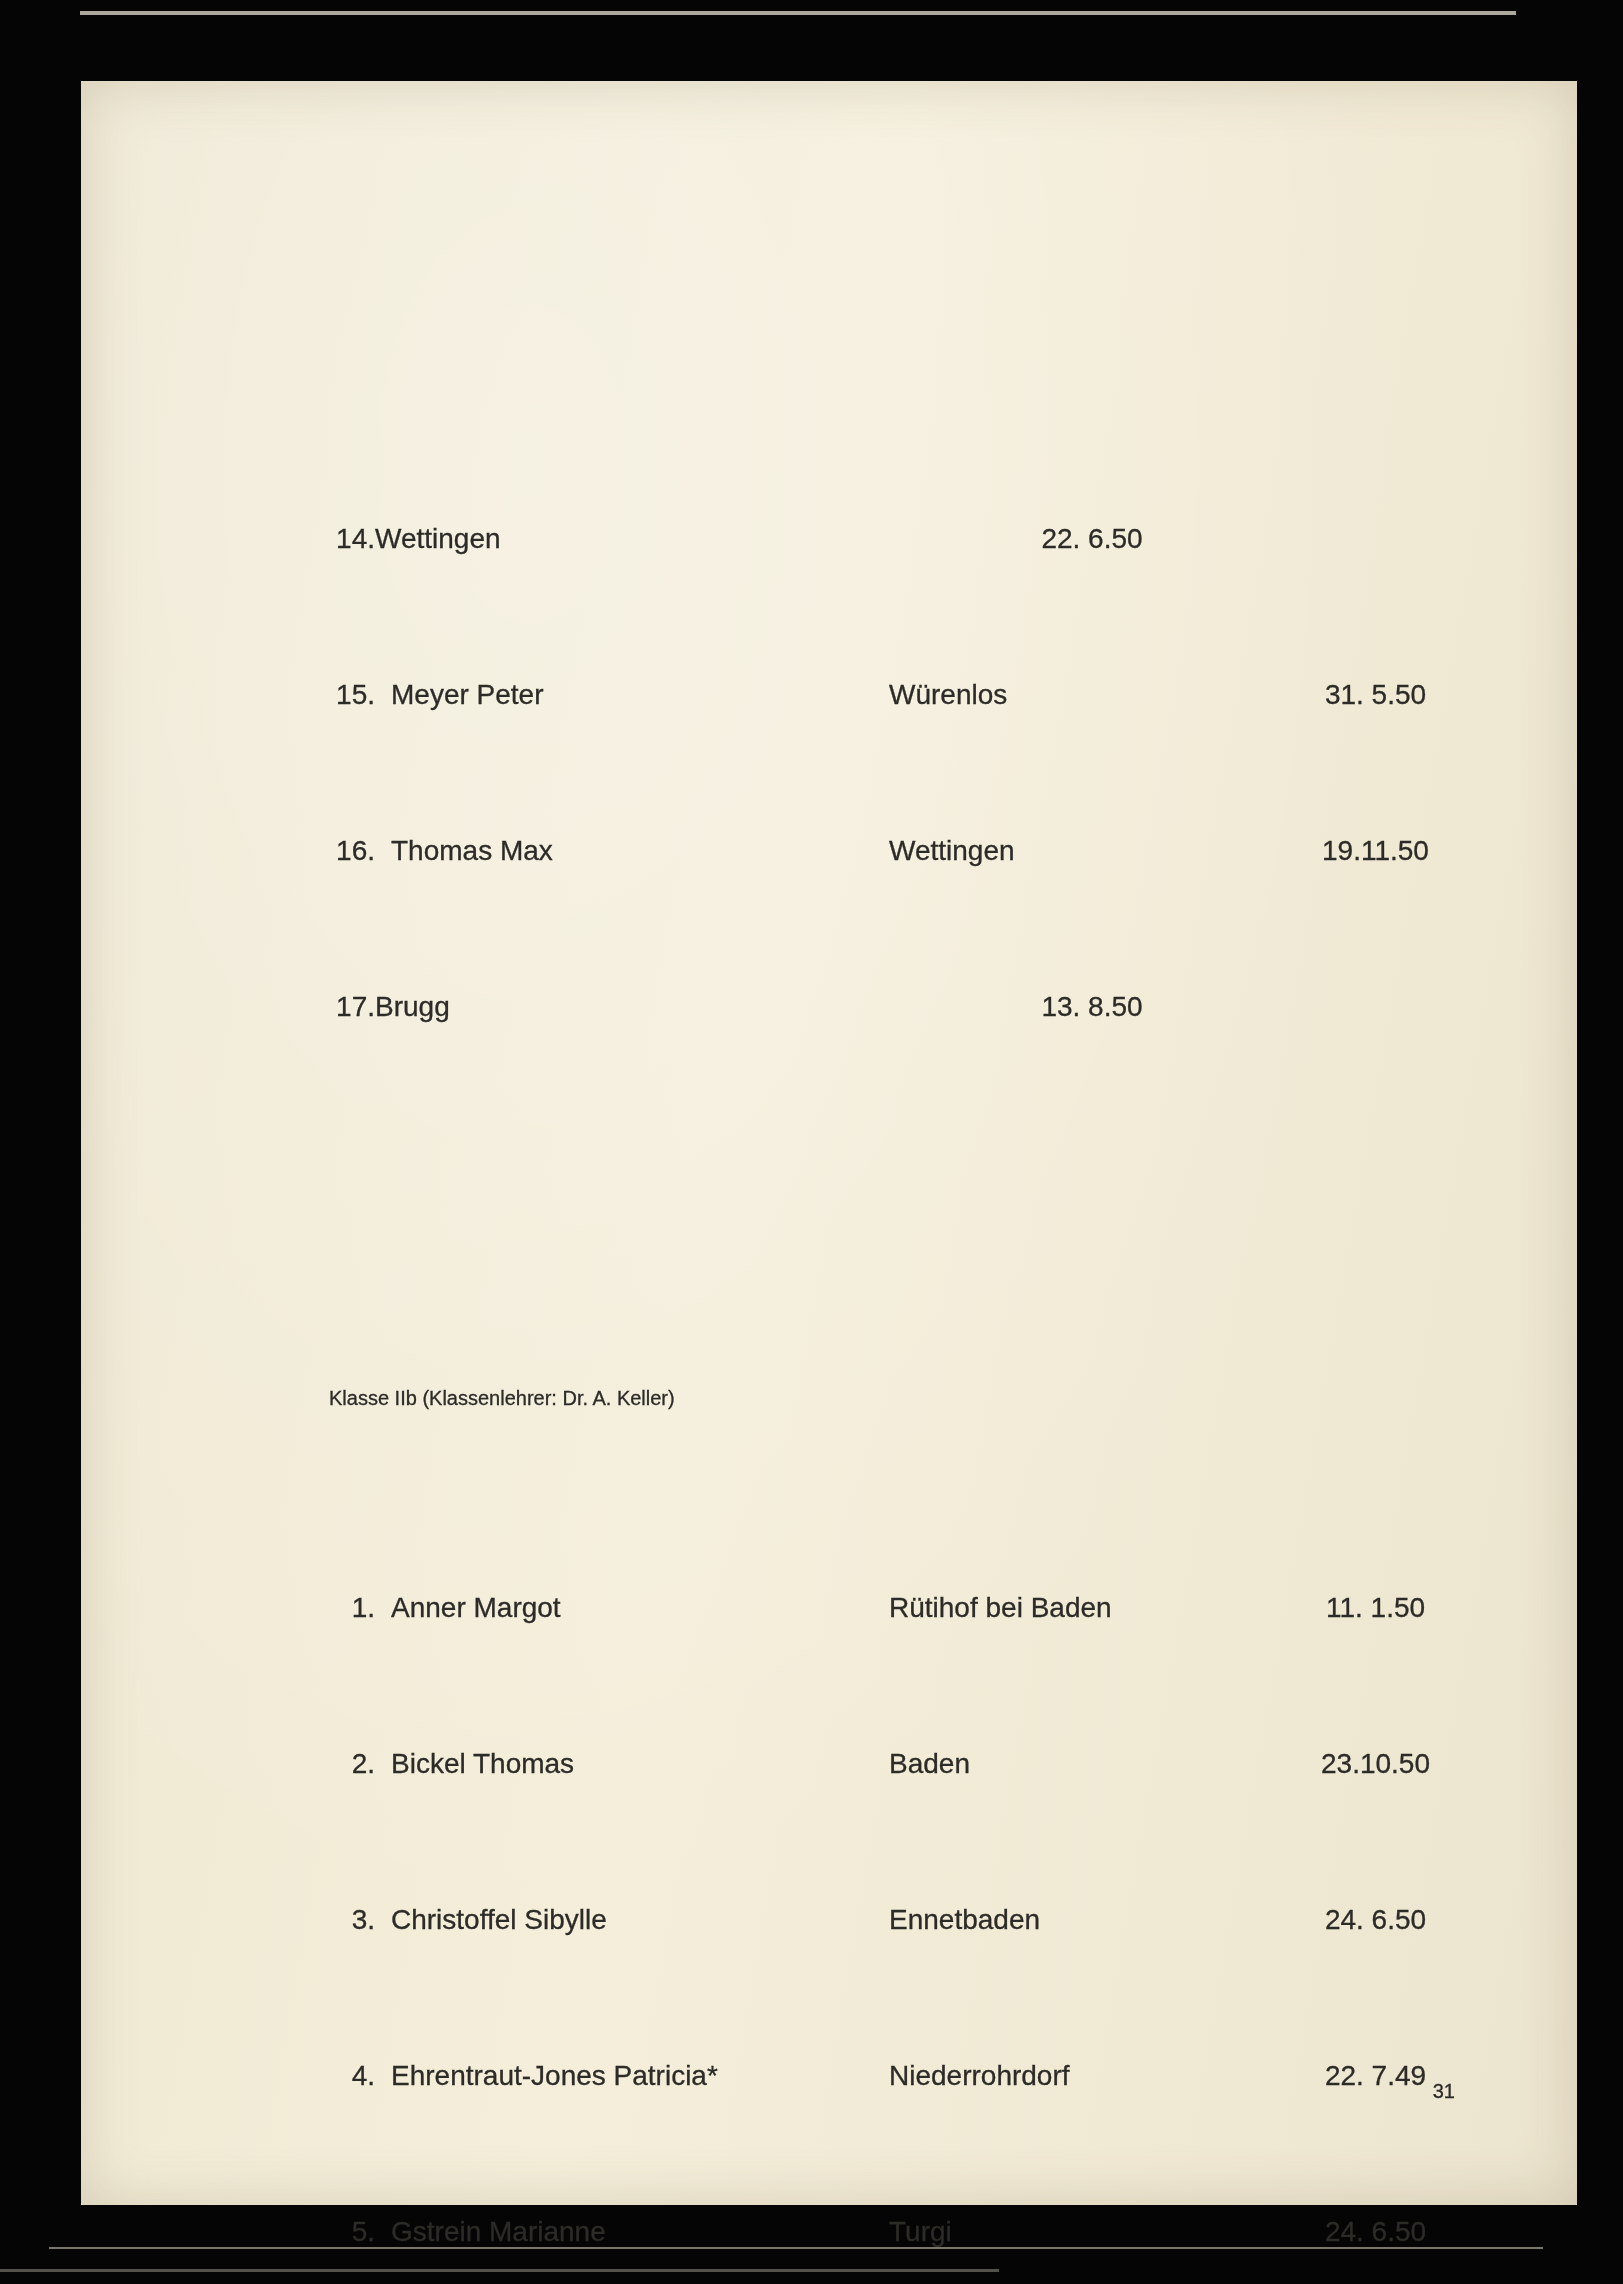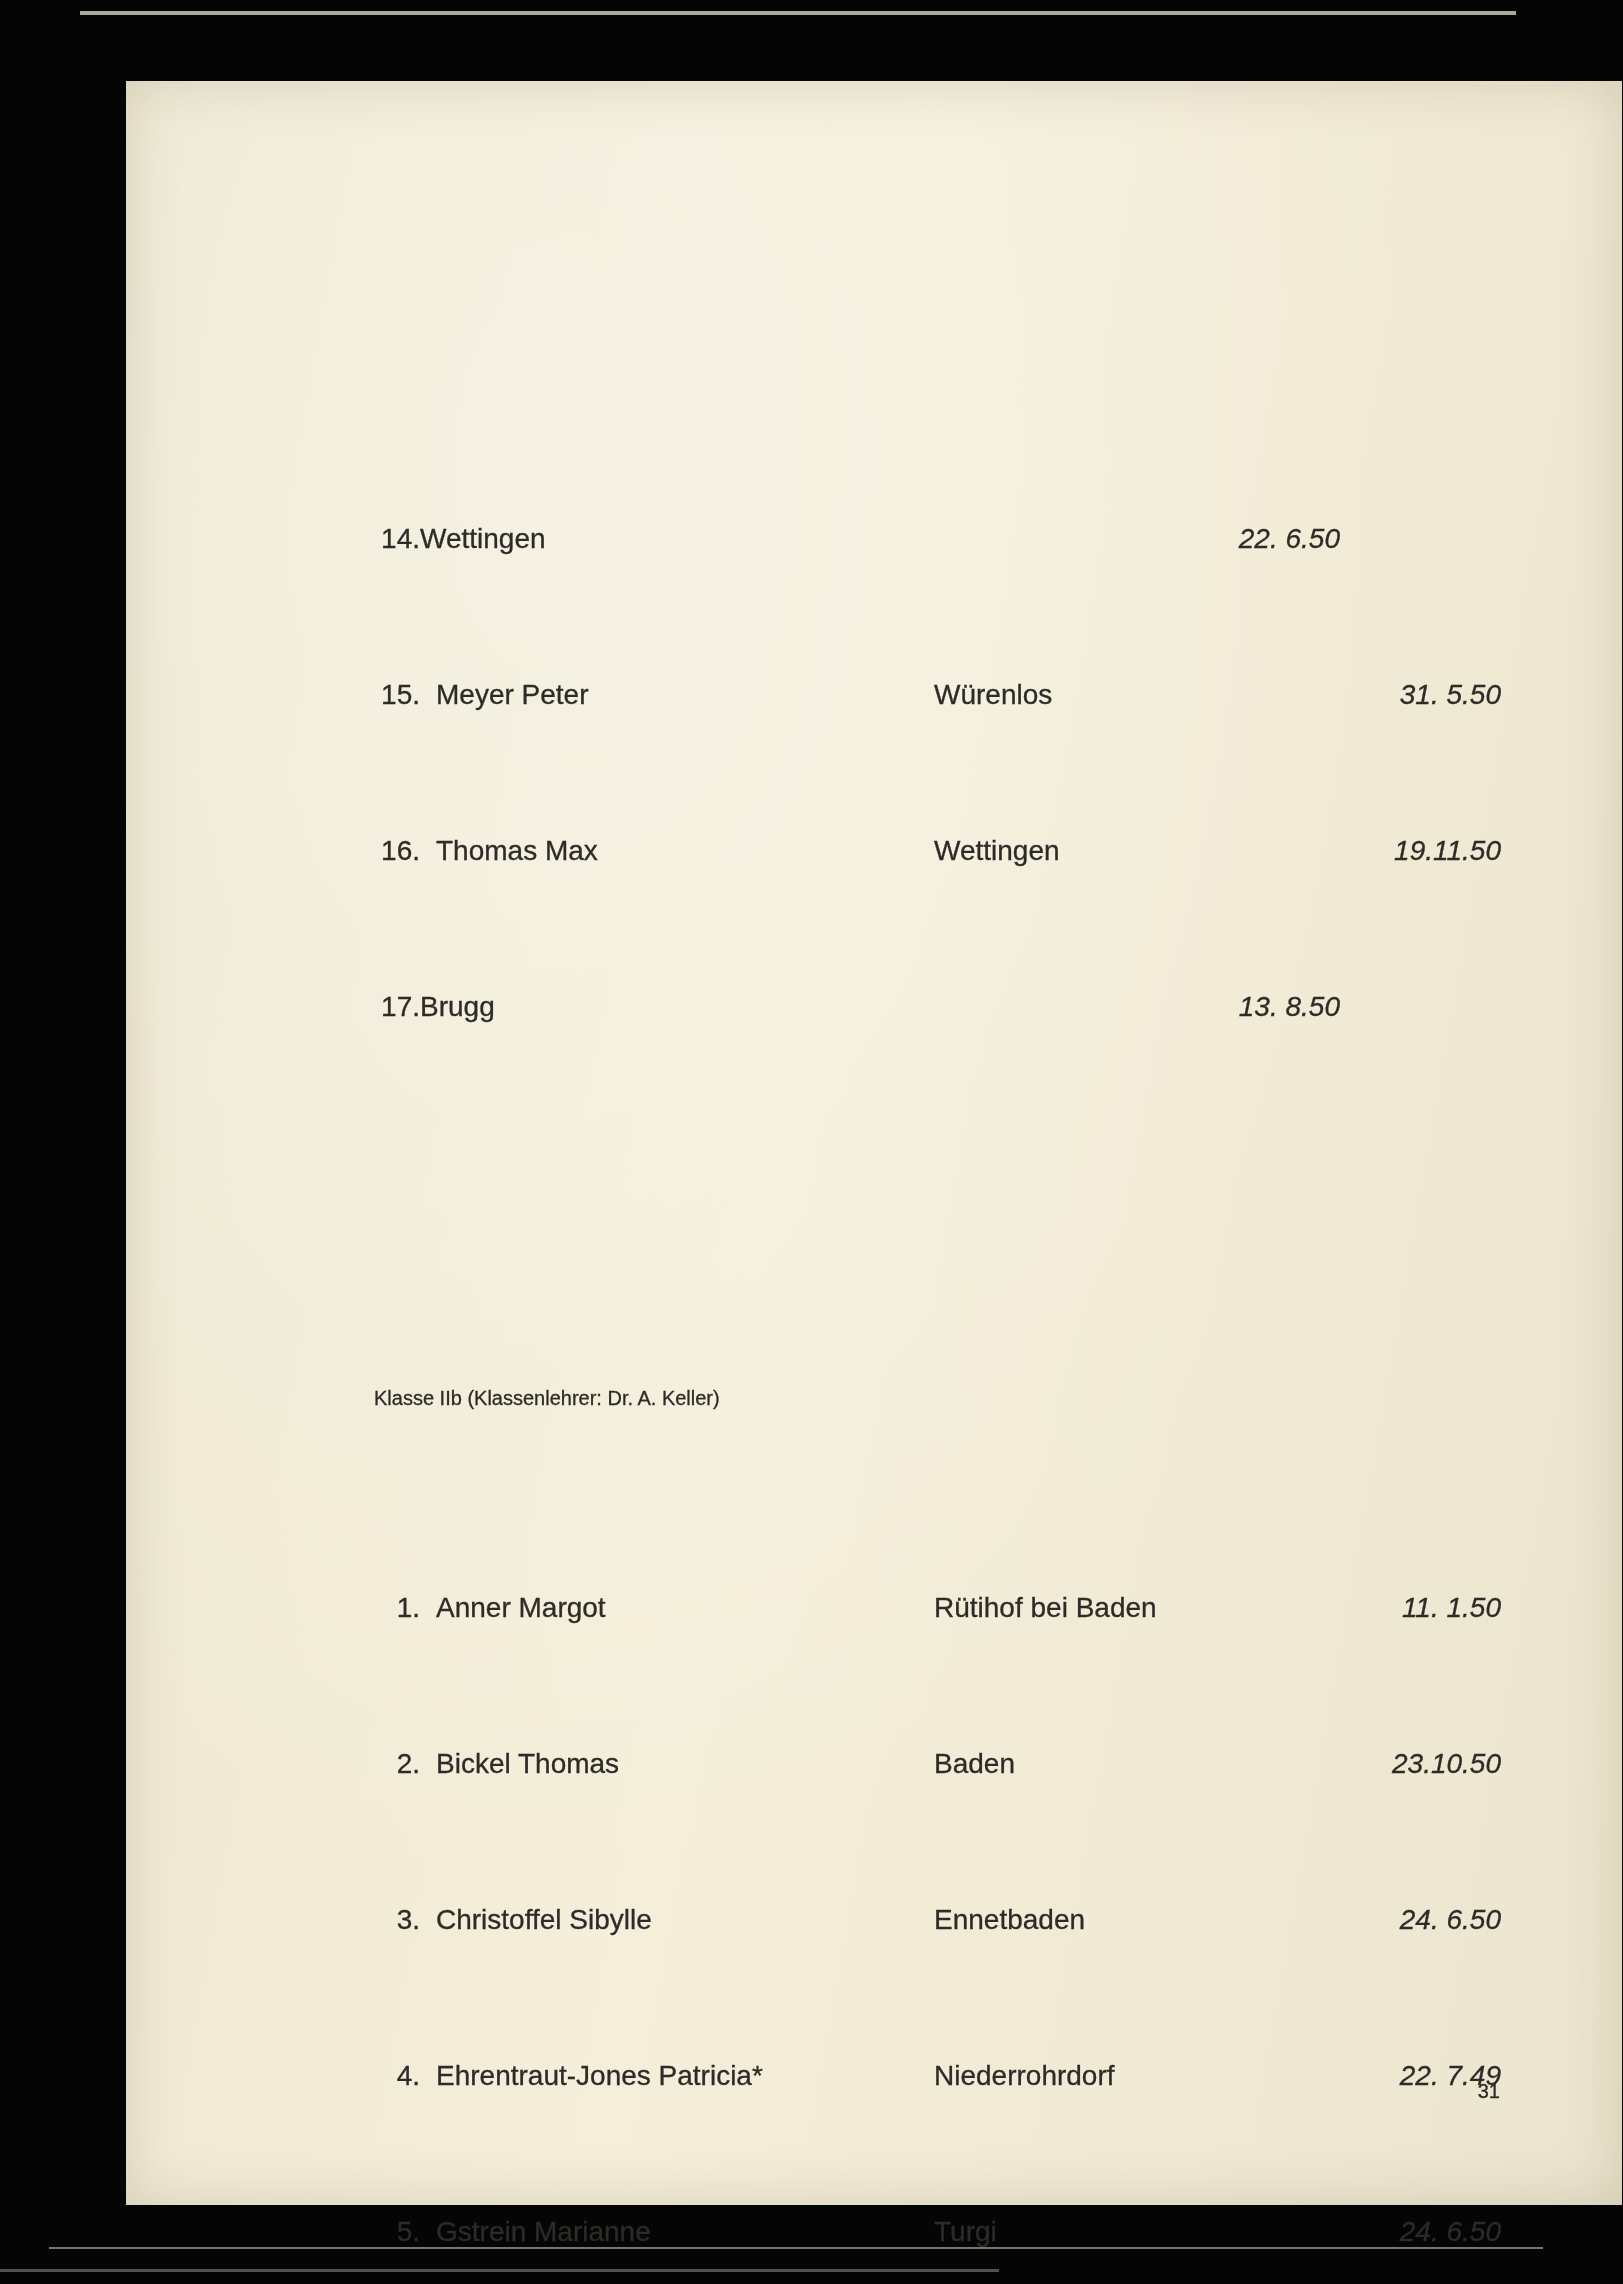--- a/index.html
+++ b/index.html
@@ -18,21 +18,20 @@
     position: absolute;
     left: 81px;
     top: 81px;
     width: 1496px;
     height: 2124px;
     background:
       radial-gradient(ellipse at 30% 18%, rgba(255,255,255,0.30), rgba(255,255,255,0) 60%),
       linear-gradient(100deg, #eee8d2, #f4eeda 45%, #f0e9d4 75%, #ebe4ce);
     box-shadow: inset 0 0 57px rgba(110, 92, 55, 0.20);
     color: #2c2b27;
-    margin-left: 45px;
   }
   .content {
     position: absolute;
     left: 248px;
     top: 165px;
     width: 1129px;
     font-size: 28px;
     line-height: 39px;
     -webkit-text-stroke: 0.3px currentColor;
     white-space: pre;
@@ -45,21 +44,21 @@
     font-weight: normal;
     line-height: 39px;
   }
   .row {
     display: grid;
     grid-template-columns: 46px 514px 406px 161px;
   }
   .col-num  { text-align: right; }
   .col-name { padding-left: 16px; }
   .col-place { }
-  .col-date { text-align: right; font-style: italic; }
+  .col-date { text-align: center; }
   .page-number {
     position: absolute;
     top: 1991px;
     right: 122px;
     font-size: 20px;
     line-height: 39px;
     -webkit-text-stroke: 0.3px currentColor;
   }
   .artifact {
     position: absolute;

